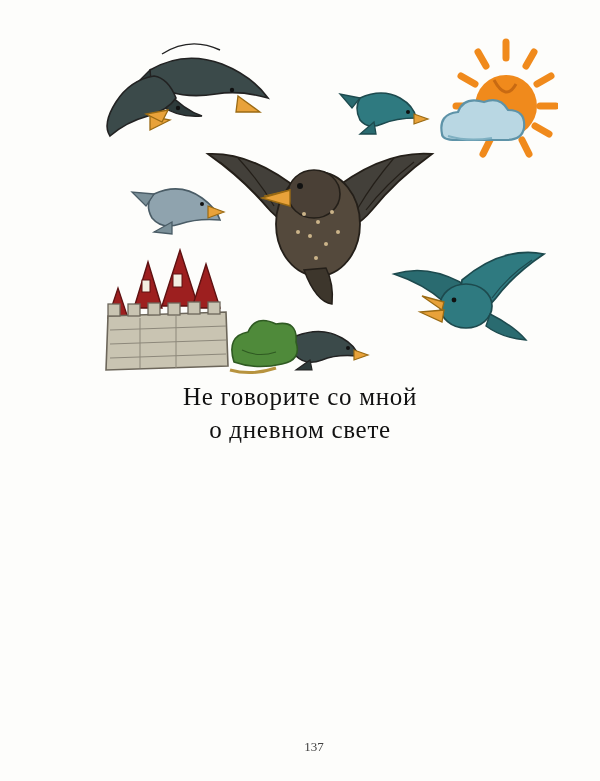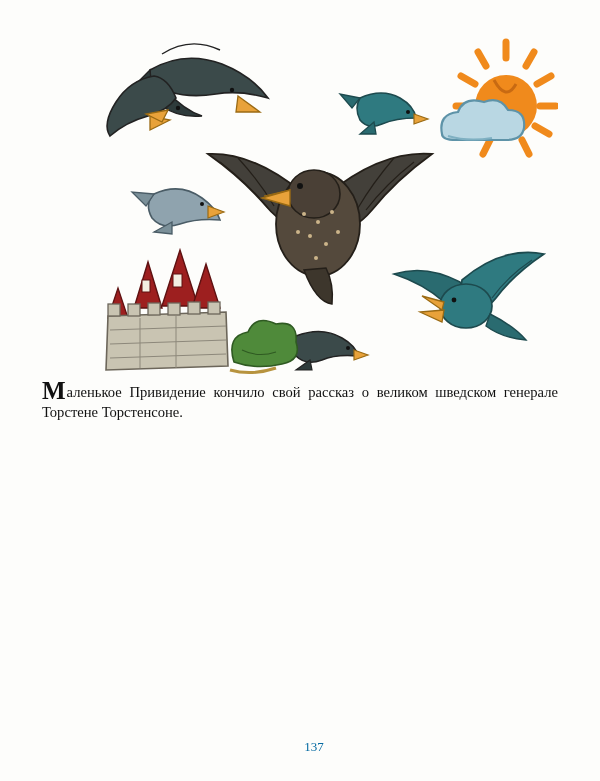--- a/index.html
+++ b/index.html
@@ -74,21 +74,21 @@
   }
 
   .folio {
     position: absolute;
     bottom: 26px;
     left: 0;
     right: 0;
     text-align: center;
     font-family: "Liberation Serif", serif;
     font-size: 13px;
-    color: #0369a1;
+    color: #404040;
     margin-left: 28px;
   }
 </style>
 </head>
 <body>
 
 <div class="page">
 
   <div class="illustration">
     <svg viewBox="0 0 516 360" xmlns="http://www.w3.org/2000/svg">
@@ -231,20 +231,23 @@
 
       <g>
         <path d="M192 344 q-8 -26 14 -30 q8 -18 28 -8 q22 -4 20 18 q6 18 -14 22 q-26 6 -48 -2 z" fill="#4f8a3a" stroke="#2f5a22" stroke-width="1.6"></path>
         <path d="M200 332 q16 8 34 2" fill="none" stroke="#2f5a22" stroke-width="1.1"></path>
         <path d="M188 352 q22 6 46 -2" fill="none" stroke="#b7933e" stroke-width="3"></path>
       </g>
 
     </svg>
   </div>
 
+  <div class="title-block">
+    <div class="title-line">Не говорите со мной</div>
+    <div class="title-line">о дневном свете</div>
+  </div>
 
   <div class="body-text">
-    <p class="first"><span class="dropcap">М</span><span>аленькое Привидение кончило свой рассказ о великом шведском генерале Торстене Торстенсоне.</span></p>
   </div>
 
   <div class="folio">137</div>
 
 </div>
 
 </body></html>

